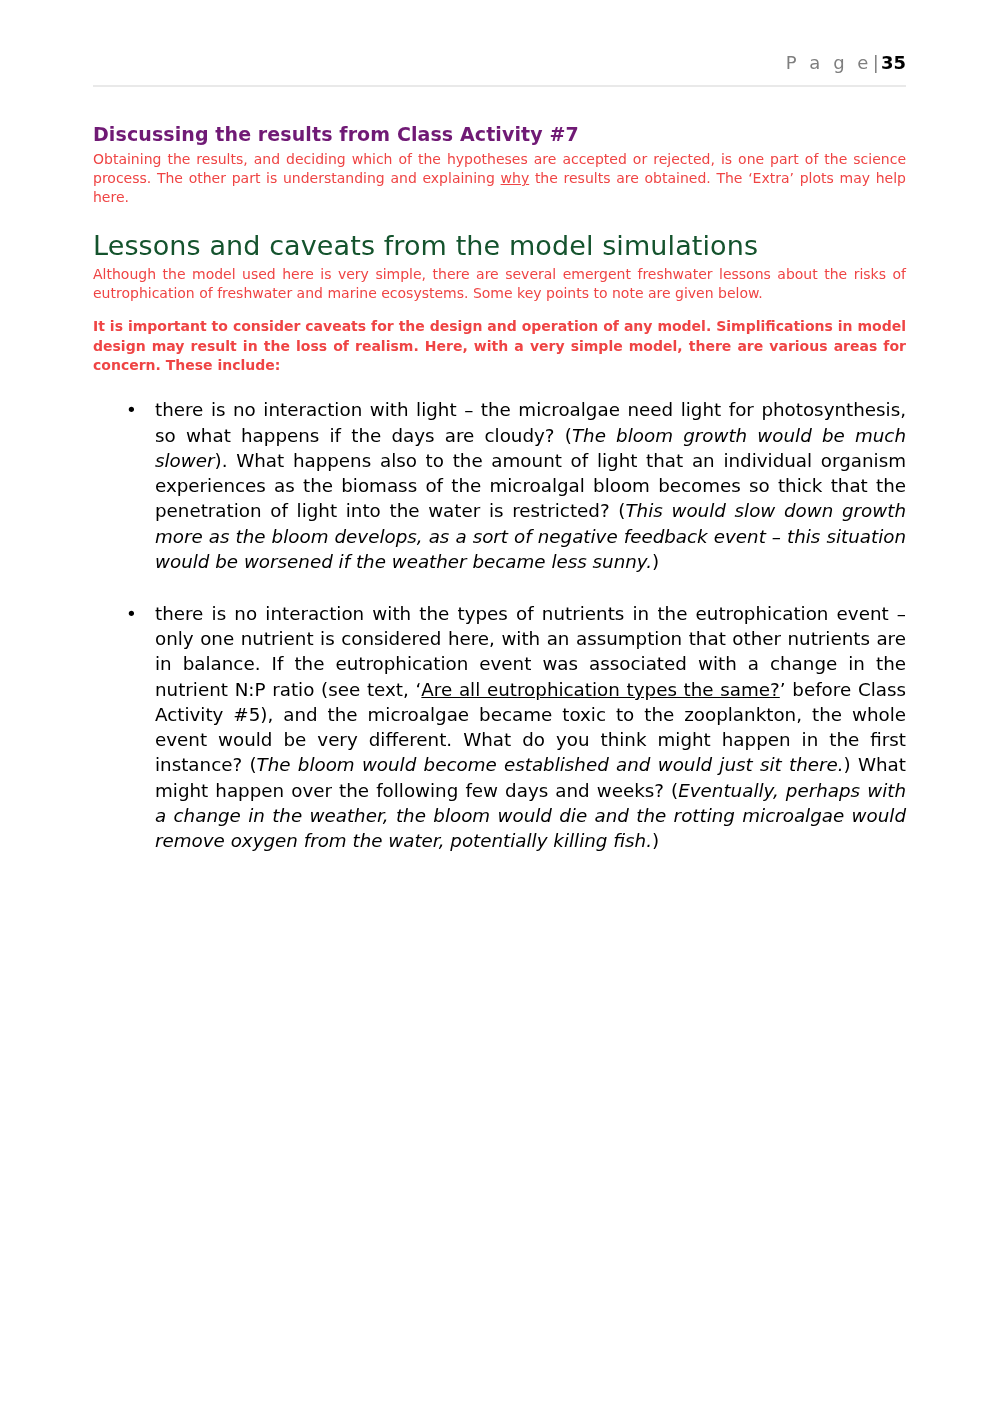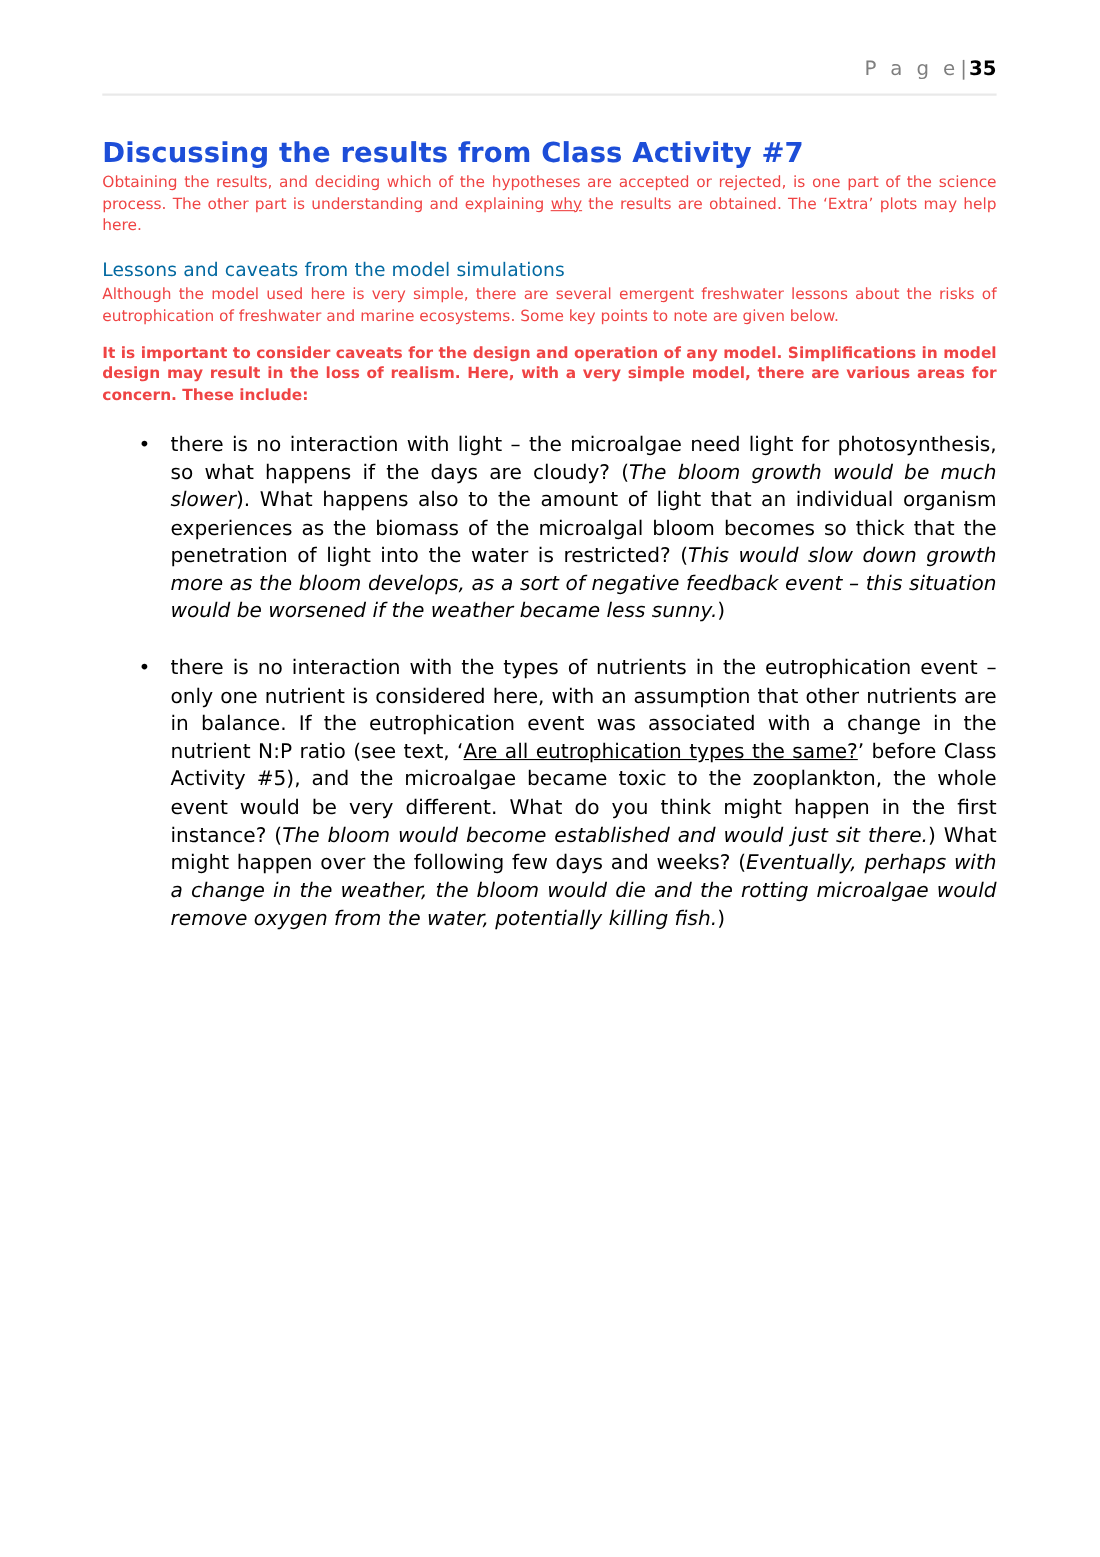--- a/index.html
+++ b/index.html
@@ -55,32 +55,32 @@
   
   .content {
     position: absolute;
     top: 123px;
     left: 93px;
     width: 813px;
   }
 
   h1.doc-title {
     margin: 0 0 3px 0;
-    font-size: 25px;
+    font-size: 19px;
     font-weight: bold;
-    color: #1d4ed8;
+    color: #701a75;
     line-height: 1.25;
     letter-spacing: 0.1px;
   }
 
   h2.doc-subtitle {
     margin: 20px 0 2px 0;
-    font-size: 17px;
+    font-size: 27px;
     font-weight: normal;
-    color: #0369a1;
+    color: #14532d;
     line-height: 1.3;
     letter-spacing: 0.1px;
   }
 
   p.body-text {
     margin: 0 0 0 0;
     font-size: 14px;
     line-height: 1.38;
     color: #ef4444;
     text-align: justify;

